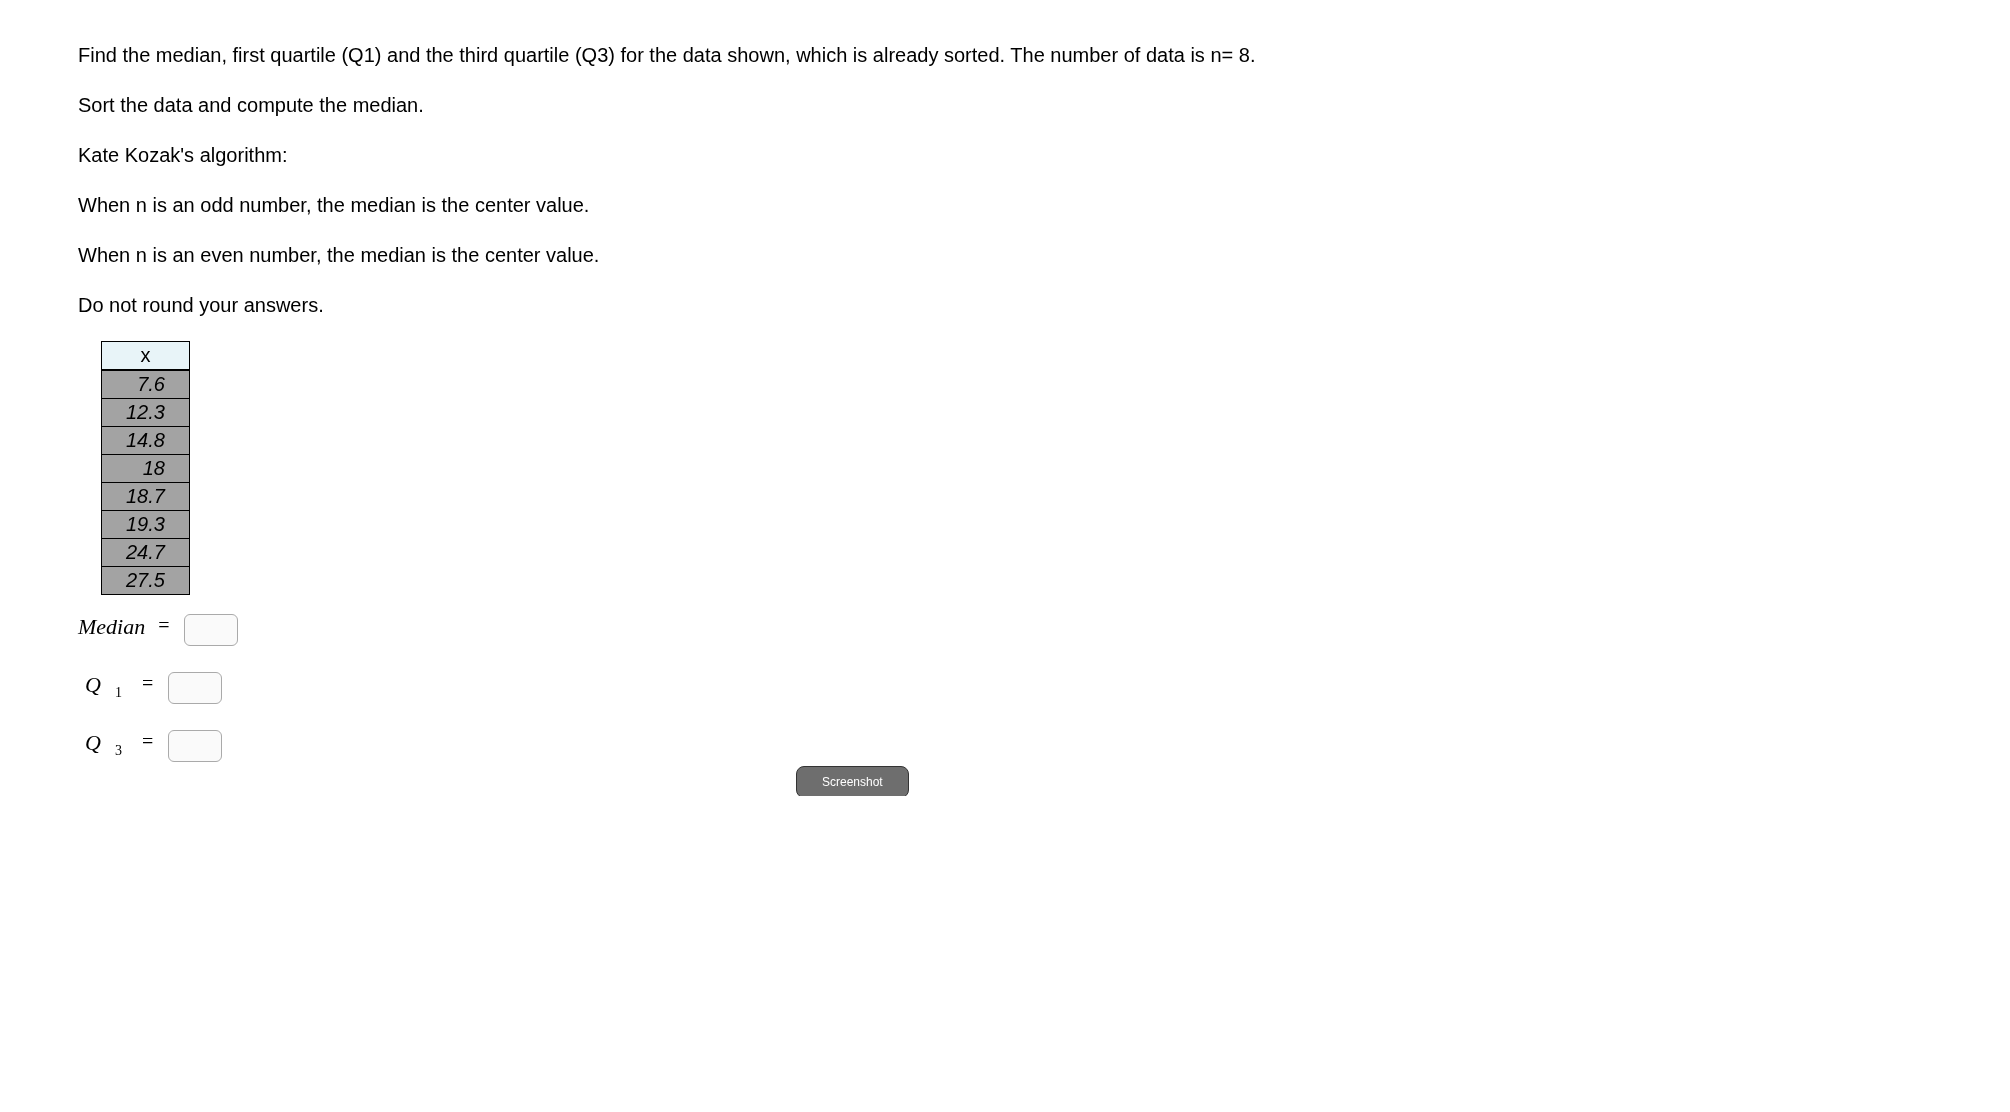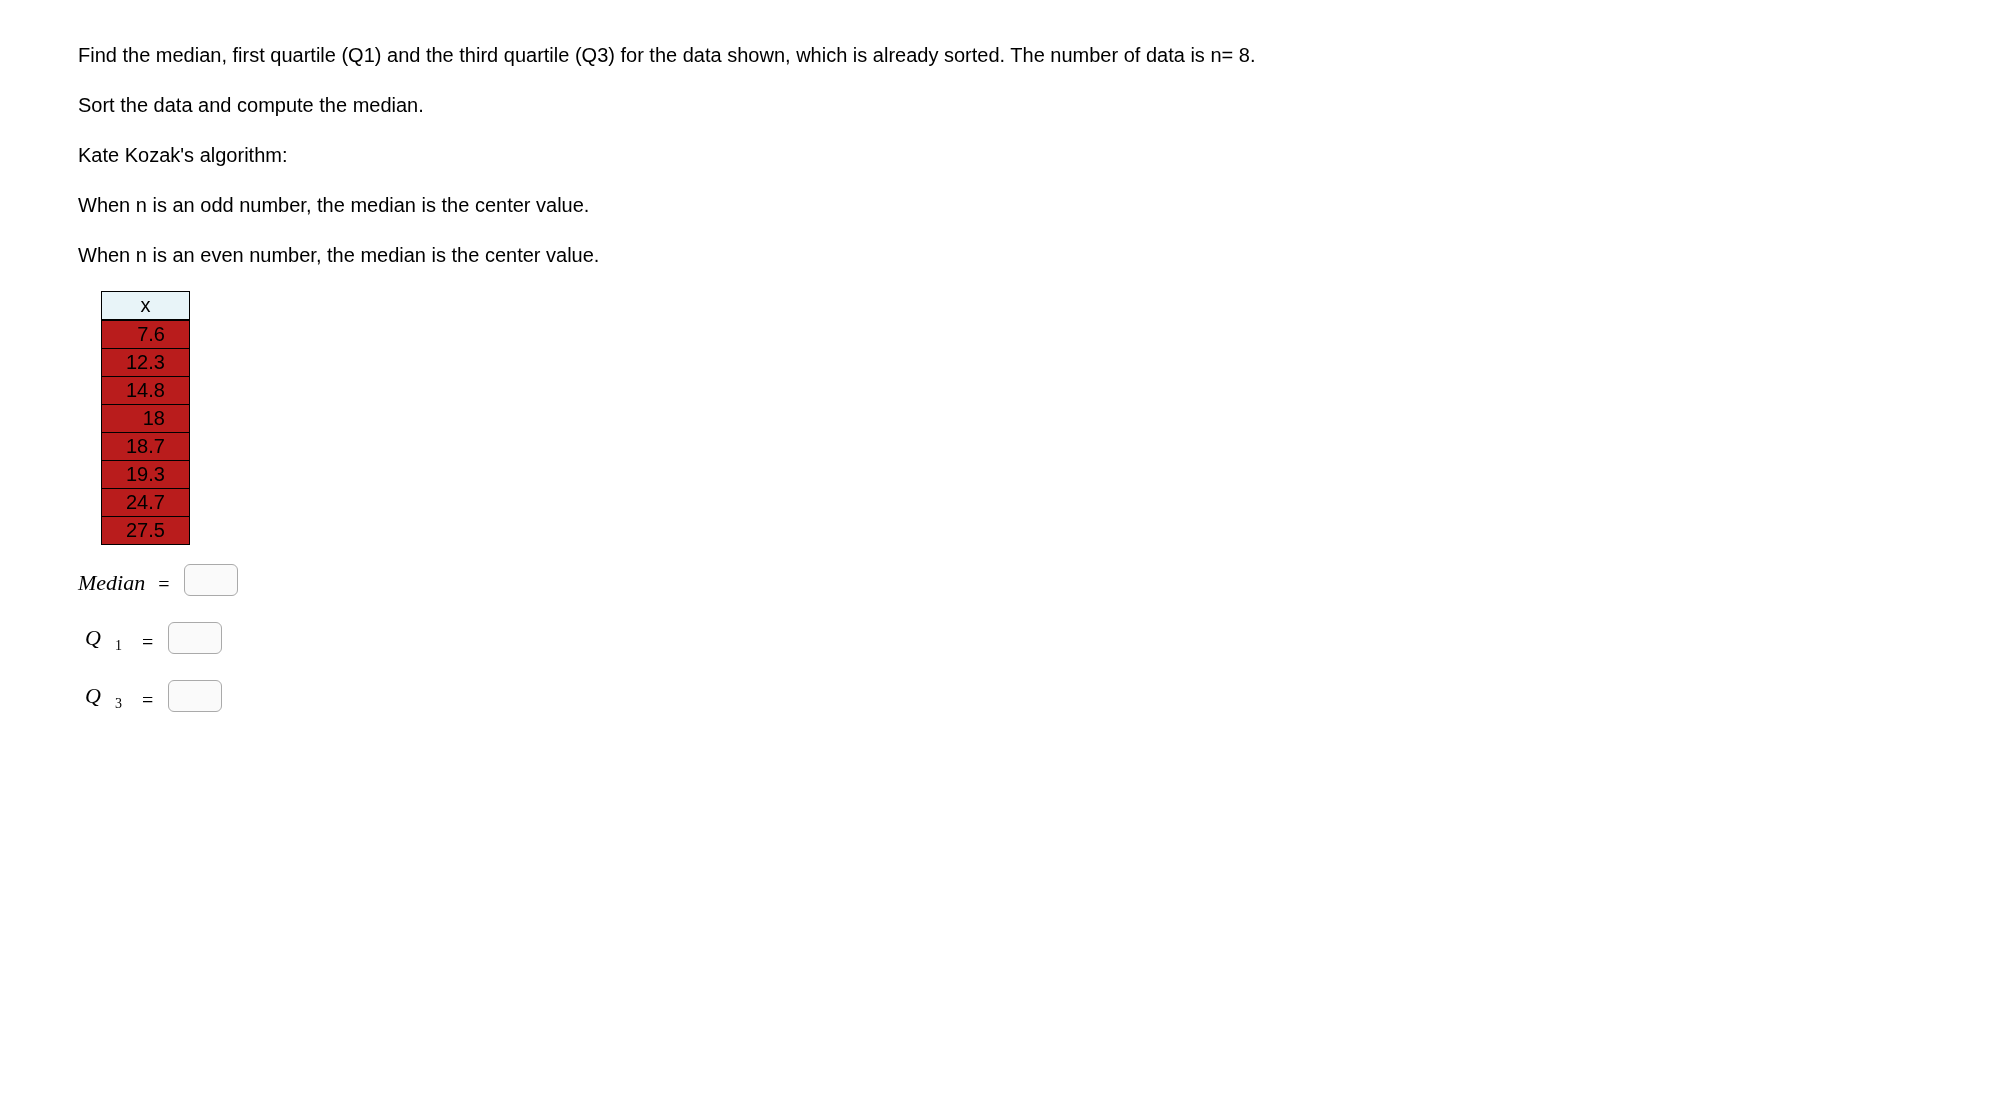--- a/index.html
+++ b/index.html
@@ -31,28 +31,29 @@
       border: 1px solid #000;
       border-bottom: 2px solid #000;
       background: #e8f4f8;
       text-align: center;
       font-weight: normal;
       padding: 2px 20px;
       min-width: 70px;
     }
     .data-table td {
       border: 1px solid #000;
-      background: #b91c1c;
+      background: #a3a3a3;
       text-align: right;
       padding: 2px 24px;
       min-width: 70px;
+      font-style: italic;
     }
     .answer-row {
       display: flex;
-      align-items: flex-end;
+      align-items: flex-start;
       margin-top: 12px;
       margin-left: 0;
     }
     .answer-label {
       font-family: 'Times New Roman', Times, serif;
       font-style: italic;
       font-size: 22px;
       margin-right: 6px;
     }
     .answer-label .sub {
@@ -104,20 +105,21 @@
 </head>
 <body>
 
 <div class="content">
 
   <p>Find the median, first quartile (Q1) and the third quartile (Q3) for the data shown, which is already sorted. The number of data is n= 8.</p>
   <p>Sort the data and compute the median.</p>
   <p>Kate Kozak's algorithm:</p>
   <p>When n is an odd number, the median is the center value.</p>
   <p>When n is an even number, the median is the center value.</p>
+  <p>Do not round your answers.</p>
 
   <table class="data-table">
     <thead>
       <tr>
         <th>x</th>
       </tr>
     </thead>
     <tbody>
       <tr>
           <td>7.6</td>

